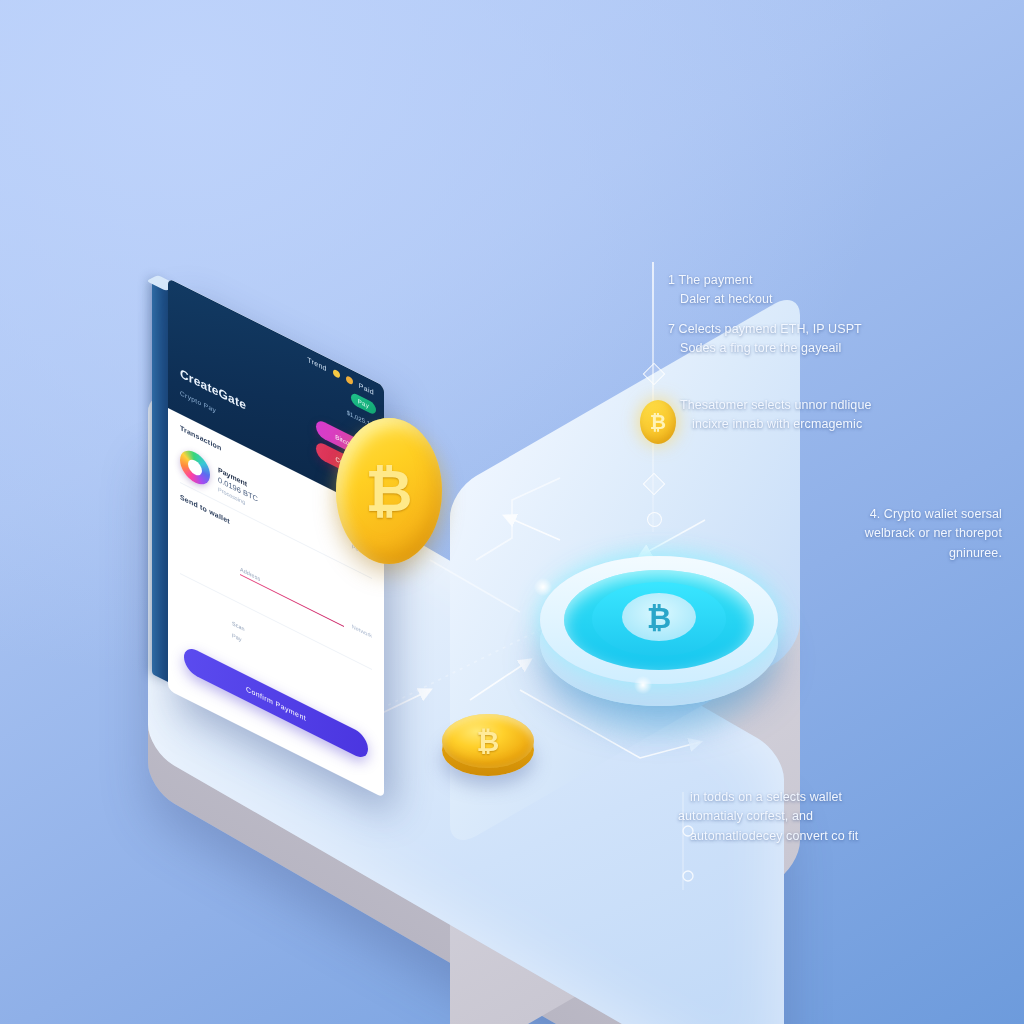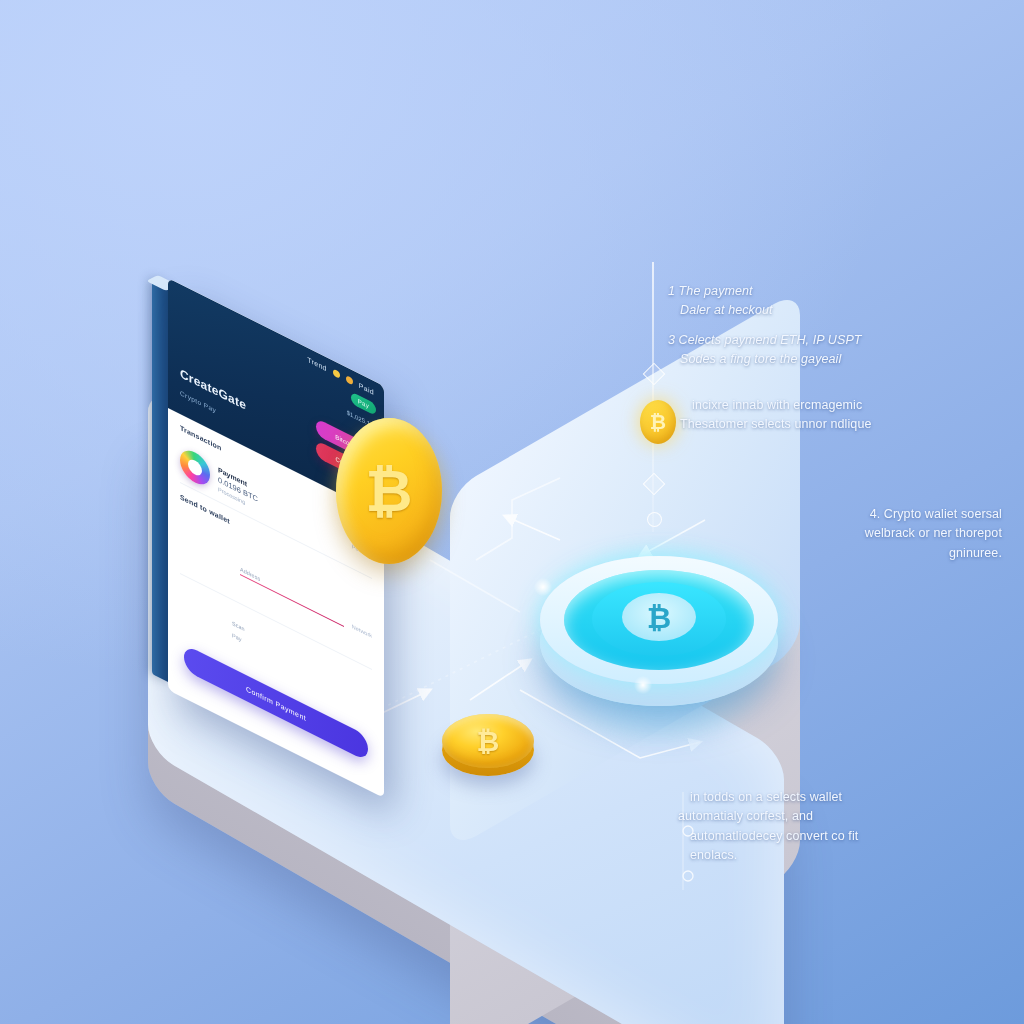--- a/index.html
+++ b/index.html
@@ -245,21 +245,21 @@
     display:flex;align-items:center;justify-content:center;
     font-family:"DejaVu Sans",sans-serif;font-weight:bold;font-size:20px;color:#fff3b8;
   }
 
   .note{
     position:absolute;color:#f2f7ff;font-size:12.5px;line-height:1.55;
     text-shadow:0 1px 3px rgba(40,70,130,.55);letter-spacing:.1px;
   }
   .note .n-line{white-space:nowrap;}
   .note .n-line.ind{padding-left:12px;}
-  .note-a{left:668px;top:282px;width:300px;font-style:italic;}
+  .note-a{left:668px;top:271px;width:300px;}
   .note-b{left:680px;top:396px;width:290px;}
   .note-c{left:752px;top:505px;width:250px;text-align:right;}
   .note-d{left:678px;top:788px;width:300px;}
 </style>
 </head>
 <body>
 
 <div class="stage">
 
   <div class="platform-wrap">
@@ -382,40 +382,39 @@
   <div class="timeline"></div>
   <div class="tl-node n1"></div>
   <div class="tl-node n2"></div>
   <div class="tl-node c"></div>
   <div class="tl-coin">₿</div>
 
   <div class="note note-a">
     <div class="n-line">1 The payment</div>
     <div class="n-line ind">Daler at heckout</div>
     <div class="n-line" style="height:10px"></div>
-    <div class="n-line">3 Celects paymend ETH, IP USPT</div>
+    <div class="n-line">7 Celects paymend ETH, IP USPT</div>
     <div class="n-line ind">Sodes a fing tore the gayeail</div>
   </div>
 
   <div class="note note-b">
+    <div class="n-line">Thesatomer selects unnor ndlique</div>
     <div class="n-line ind">incixre innab with ercmagemic</div>
-    <div class="n-line">Thesatomer selects unnor ndlique</div>
   </div>
 
   <div class="note note-c">
     <div class="n-line">4. Crypto waliet soersal</div>
     <div class="n-line ind">welbrack or ner thorepot</div>
     <div class="n-line ind">gninuree.</div>
   </div>
 
   <div class="note note-d">
     <div class="n-line ind">in todds on a selects wallet</div>
     <div class="n-line">automatialy corfest, and</div>
     <div class="n-line ind">automatliodecey convert co fit</div>
-    <div class="n-line ind">enolacs.</div>
   </div>
 
   <svg class="flow" viewBox="0 0 1024 1024">
     <g fill="none" stroke="#ffffff" stroke-width="1.3" opacity="0.8">
       <circle cx="688" cy="831" r="5"></circle>
       <circle cx="688" cy="876" r="5"></circle>
       <path d="M683,792 L683,890" opacity="0.45"></path>
     </g>
   </svg>
 

